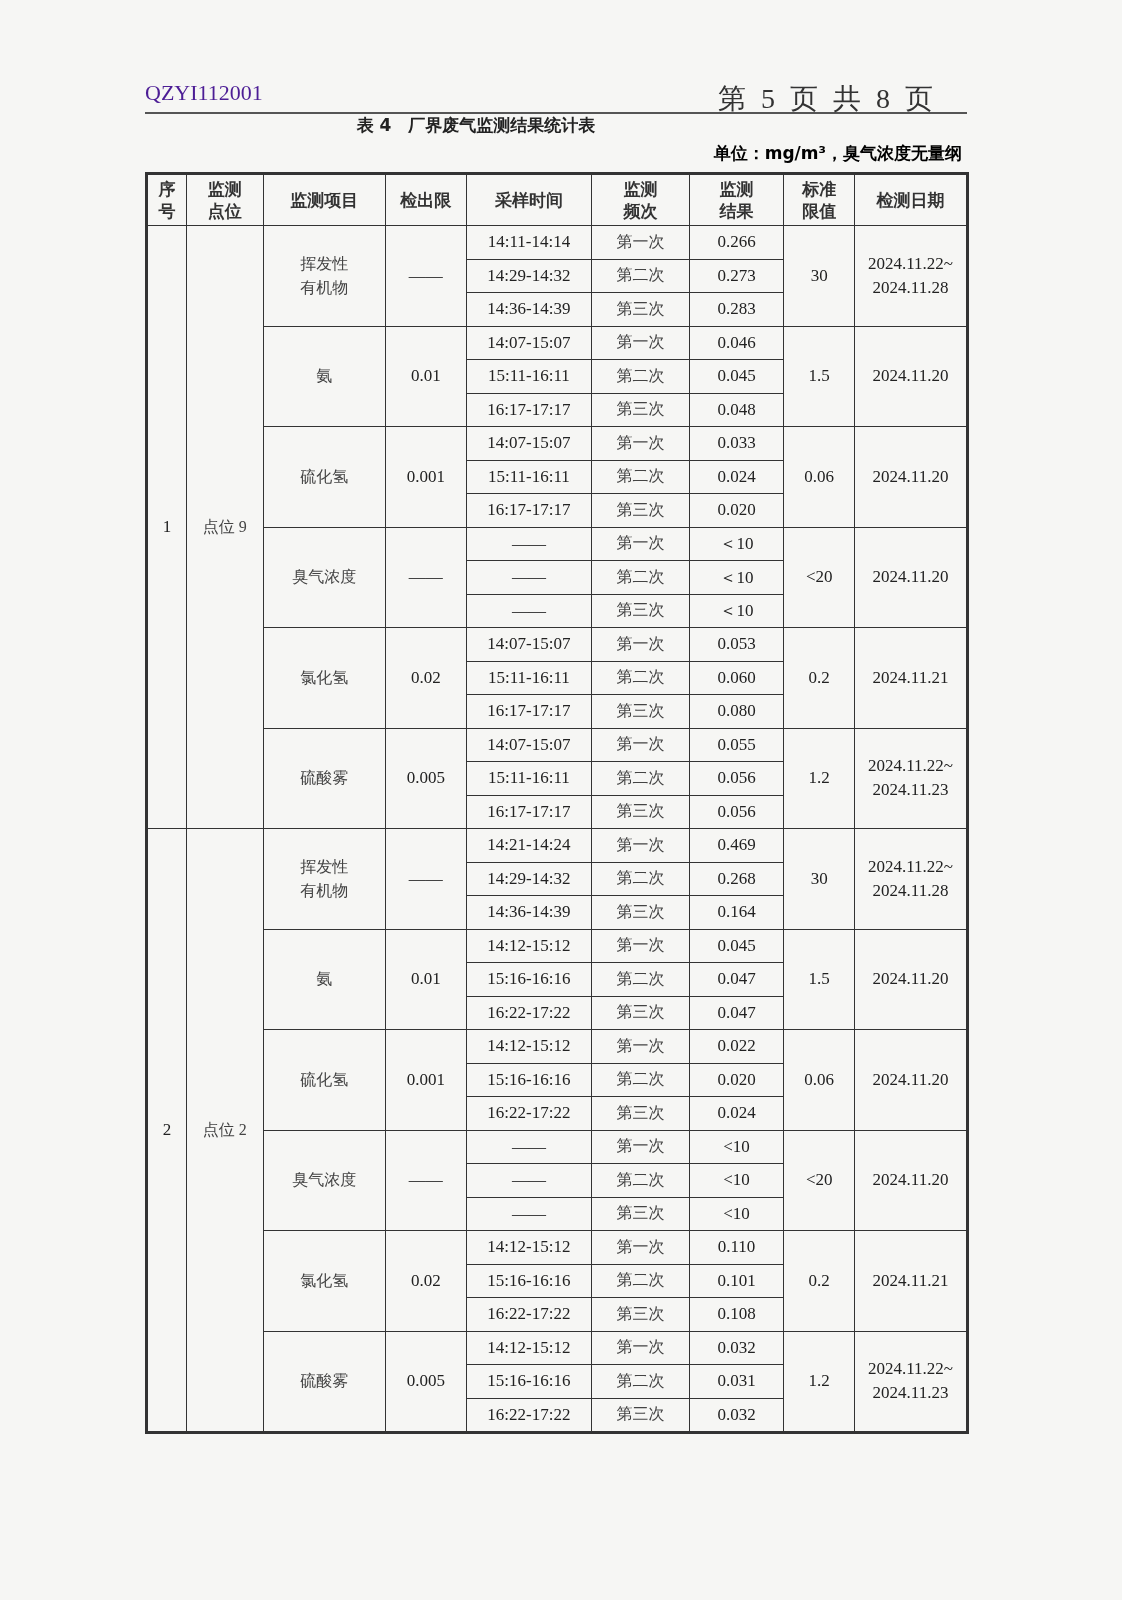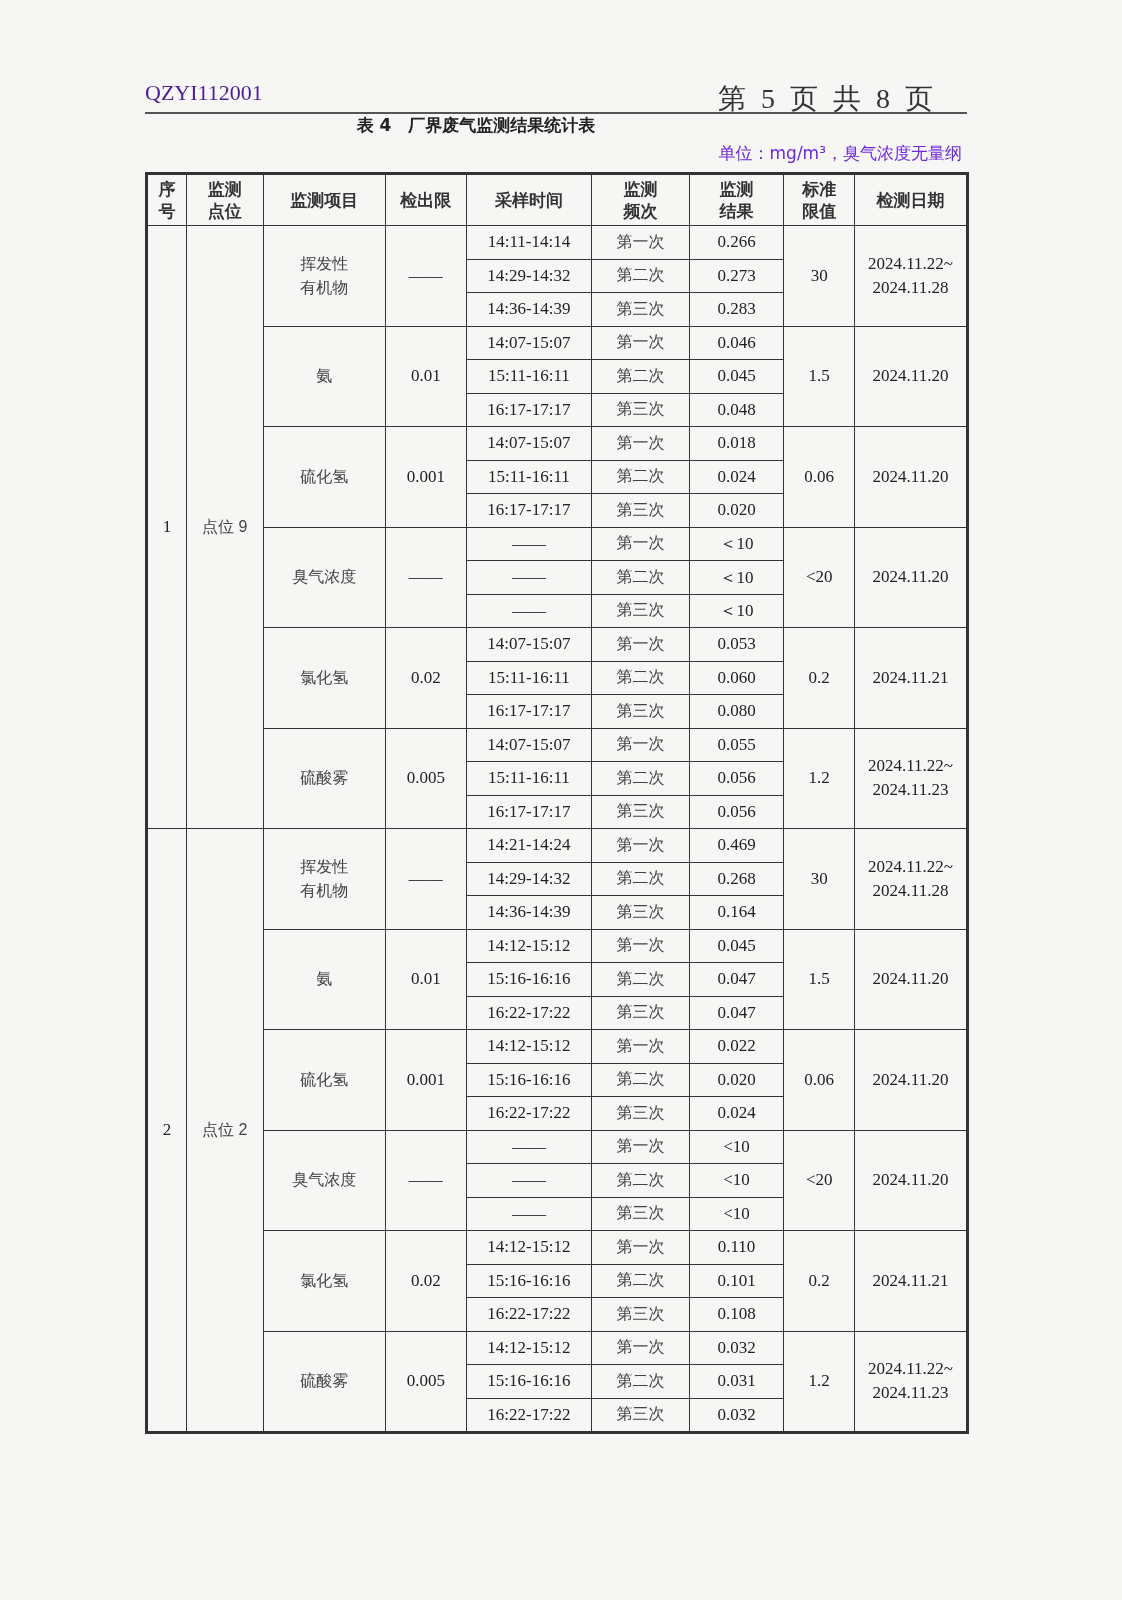--- a/index.html
+++ b/index.html
@@ -17,40 +17,40 @@
   }
   .doc-id { position: absolute; left: 0; top: 0; font-size: 22px; color: #4c1d95; }
   .page-num { position: absolute; right: 30px; top: 0; font-size: 28px; color: #333; letter-spacing: 4px; }
   .title {
     position: absolute; left: 0; width: 952px; top: 114px;
     text-align: center; font-size: 17px; font-weight: bold; color: #222;
     font-family: "DejaVu Sans", sans-serif;
   }
   .unit {
     position: absolute; right: 160px; top: 142px;
-    font-size: 17px; font-weight: normal; color: #6d28d9;
+    font-size: 17px; font-weight: bold; color: #000000;
     font-family: "DejaVu Sans", sans-serif;
   }
   table.main {
     position: absolute; left: 145px; top: 172px; width: 824px;
     border-collapse: collapse;
     border: 3px solid #333;
     font-size: 17px;
   }
   table.main td, table.main th {
     border: 1.5px solid #333;
     text-align: center; vertical-align: middle;
     padding: 0; font-weight: normal;
   }
   table.main th {
     height: 50px; line-height: 22px;
     font-family: "DejaVu Sans", sans-serif; font-size: 17px; font-weight: bold; color: #333;
   }
   table.main td { height: 32.5px; }
-  .zh { font-family: Liberation Sans, sans-serif; font-size: 16px; color: #444; }
+  .zh { font-family: Liberation Serif, serif; font-size: 16px; color: #444; }
   .wrap { line-height: 24px; }
 </style>
 </head>
 <body>
 
 <div class="header">
   <span class="doc-id">QZYI112001</span>
   <span class="page-num">第 5 页 共 8 页</span>
 </div>
 <div class="title">表 4　厂界废气监测结果统计表</div>
@@ -120,21 +120,21 @@
       <tr>
         <td>16:17-17:17</td>
         <td class="zh">第三次</td>
         <td>0.048</td>
       </tr>
       <tr>
         <td rowspan="3" class="zh wrap">硫化氢</td>
         <td rowspan="3">0.001</td>
         <td>14:07-15:07</td>
         <td class="zh">第一次</td>
-        <td>0.018</td>
+        <td>0.033</td>
         <td rowspan="3">0.06</td>
         <td rowspan="3" class="wrap">2024.11.20</td>
       </tr>
       <tr>
         <td>15:11-16:11</td>
         <td class="zh">第二次</td>
         <td>0.024</td>
       </tr>
       <tr>
         <td>16:17-17:17</td>

